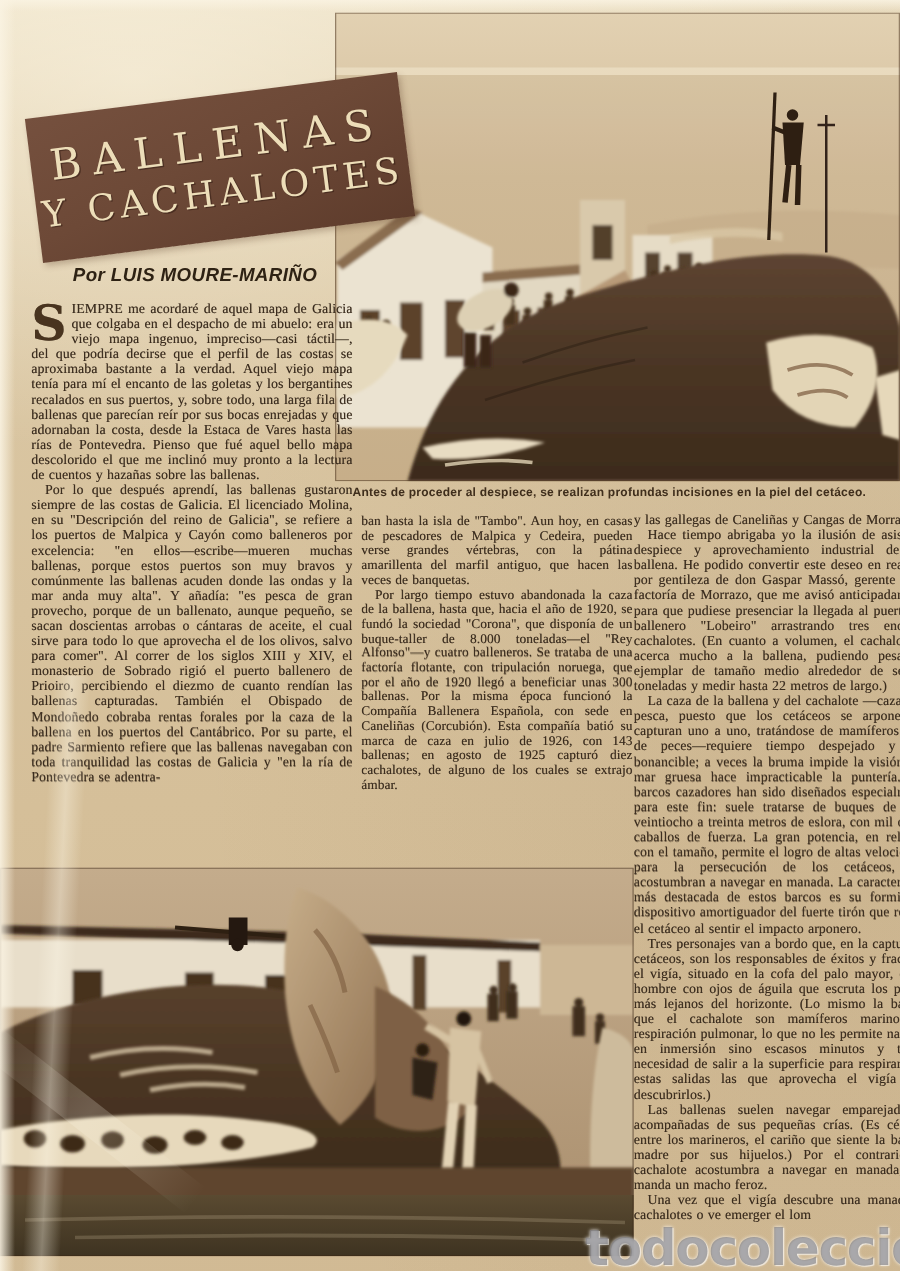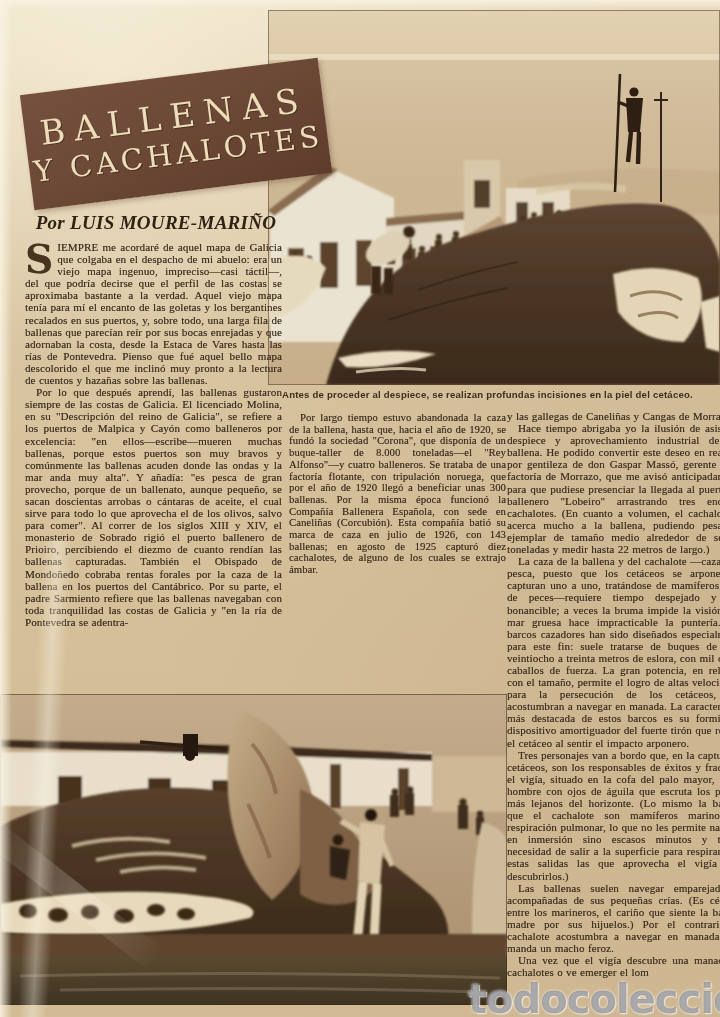--- a/index.html
+++ b/index.html
@@ -29,22 +29,22 @@
     background:linear-gradient(160deg,#75503e 0%,#6d4937 45%,#5e3c2c 100%);
     box-shadow:2px 3px 5px rgba(90,60,40,.3);
     display:flex;flex-direction:column;align-items:center;justify-content:center;
   }
   .banner .l1{font-family:"DejaVu Serif",serif;color:#eddeb9;font-size:34px;
     letter-spacing:9px;line-height:40px;text-shadow:1px 1px 0 rgba(50,28,18,.55);}
   .banner .l2{font-family:"DejaVu Serif",serif;color:#eddeb9;font-size:29px;
     letter-spacing:4px;line-height:36px;text-shadow:1px 1px 0 rgba(50,28,18,.55);}
 
   .byline{position:absolute;left:25px;top:212px;width:262px;z-index:4;
-    text-align:center;font-family:Liberation Serif, serif;
-    font-style:italic;font-weight:bold;font-size:19px;letter-spacing:.3px;color:#2e2214;}
+    text-align:center;font-family:Liberation Sans, sans-serif;
+    font-style:italic;font-weight:bold;font-size:15px;letter-spacing:.3px;color:#2e2214;}
 
   
   .col{position:absolute;z-index:4;text-align:justify;color:#3a2c1e;
     font-size:11px;line-height:12.1px;letter-spacing:.1px;word-spacing:.5px;
     text-shadow:.2px .2px .3px rgba(58,44,30,.55);overflow:hidden;}
   .col p{margin:0;text-indent:11px;}
   .col p.noindent{text-indent:0;}
   .col1{left:25px;top:241px;width:257px;height:452px;}
   .col2{left:289px;top:412px;width:217px;height:278px;font-size:10.6px;line-height:11.7px;}
   .col3{left:507px;top:410px;width:238px;height:606px;}
@@ -262,20 +262,21 @@
   <div class="byline">Por LUIS MOURE-MARIÑO</div>
 
   <div class="caption">Antes de proceder al despiece, se realizan profundas incisiones en la piel del cetáceo.</div>
 
   <div class="col col1">
     <p class="noindent"><span class="dropcap">S</span><span>IEMPRE me acordaré de aquel mapa de Galicia que colgaba en el despacho de mi abuelo: era un viejo mapa ingenuo, impreciso—casi táctil—, del que podría decirse que el perfil de las costas se aproximaba bastante a la verdad. Aquel viejo mapa tenía para mí el encanto de las goletas y los bergantines recalados en sus puertos, y, sobre todo, una larga fila de ballenas que parecían reír por sus bocas enrejadas y que adornaban la costa, desde la Estaca de Vares hasta las rías de Pontevedra. Pienso que fué aquel bello mapa descolorido el que me inclinó muy pronto a la lectura de cuentos y hazañas sobre las ballenas.</span></p>
     <p>Por lo que después aprendí, las ballenas gustaron siempre de las costas de Galicia. El licenciado Molina, en su "Descripción del reino de Galicia", se refiere a los puertos de Malpica y Cayón como balleneros por excelencia: "en ellos—escribe—mueren muchas ballenas, porque estos puertos son muy bravos y comúnmente las ballenas acuden donde las ondas y la mar anda muy alta". Y añadía: "es pesca de gran provecho, porque de un ballenato, aunque pequeño, se sacan doscientas arrobas o cántaras de aceite, el cual sirve para todo lo que aprovecha el de los olivos, salvo para comer". Al correr de los siglos XIII y XIV, el monasterio de Sobrado rigió el puerto ballenero de Prioiro, percibiendo el diezmo de cuanto rendían las ballenas capturadas. También el Obispado de Mondoñedo cobraba rentas forales por la caza de la ballena en los puertos del Cantábrico. Por su parte, el padre Sarmiento refiere que las ballenas navegaban con toda tranquilidad las costas de Galicia y "en la ría de Pontevedra se adentra-</p>
   </div>
 
   <div class="col col2">
+    <p class="noindent">ban hasta la isla de "Tambo". Aun hoy, en casas de pescadores de Malpica y Cedeira, pueden verse grandes vértebras, con la pátina amarillenta del marfil antiguo, que hacen las veces de banquetas.</p>
     <p>Por largo tiempo estuvo abandonada la caza de la ballena, hasta que, hacia el año de 1920, se fundó la sociedad "Corona", que disponía de un buque-taller de 8.000 toneladas—el "Rey Alfonso"—y cuatro balleneros. Se trataba de una factoría flotante, con tripulación noruega, que por el año de 1920 llegó a beneficiar unas 300 ballenas. Por la misma época funcionó la Compañía Ballenera Española, con sede en Caneliñas (Corcubión). Esta compañía batió su marca de caza en julio de 1926, con 143 ballenas; en agosto de 1925 capturó diez cachalotes, de alguno de los cuales se extrajo ámbar.</p>
   </div>
 
   <div class="col col3">
     <p class="noindent">y las gallegas de Caneliñas y Cangas de Morrazo.</p>
     <p>Hace tiempo abrigaba yo la ilusión de asistir al despiece y aprovechamiento industrial de una ballena. He podido convertir este deseo en realidad por gentileza de don Gaspar Massó, gerente de la factoría de Morrazo, que me avisó anticipadamente para que pudiese presenciar la llegada al puerto del ballenero "Lobeiro" arrastrando tres enormes cachalotes. (En cuanto a volumen, el cachalote se acerca mucho a la ballena, pudiendo pesar un ejemplar de tamaño medio alrededor de setenta toneladas y medir hasta 22 metros de largo.)</p>
     <p>La caza de la ballena y del cachalote —caza y no pesca, puesto que los cetáceos se arponean y capturan uno a uno, tratándose de mamíferos y no de peces—requiere tiempo despejado y mar bonancible; a veces la bruma impide la visión y la mar gruesa hace impracticable la puntería. Los barcos cazadores han sido diseñados especialmente para este fin: suele tratarse de buques de unos veintiocho a treinta metros de eslora, con mil o más caballos de fuerza. La gran potencia, en relación con el tamaño, permite el logro de altas velocidades para la persecución de los cetáceos, que acostumbran a navegar en manada. La característica más destacada de estos barcos es su formidable dispositivo amortiguador del fuerte tirón que realiza el cetáceo al sentir el impacto arponero.</p>
     <p>Tres personajes van a bordo que, en la captura de cetáceos, son los responsables de éxitos y fracasos: el vigía, situado en la cofa del palo mayor, es un hombre con ojos de águila que escruta los puntos más lejanos del horizonte. (Lo mismo la ballena que el cachalote son mamíferos marinos de respiración pulmonar, lo que no les permite navegar en inmersión sino escasos minutos y tienen necesidad de salir a la superficie para respirar. Son estas salidas las que aprovecha el vigía para descubrirlos.)</p>
     <p>Las ballenas suelen navegar emparejadas y acompañadas de sus pequeñas crías. (Es célebre, entre los marineros, el cariño que siente la ballena madre por sus hijuelos.) Por el contrario, el cachalote acostumbra a navegar en manada, que manda un macho feroz.</p>
     <p>Una vez que el vigía descubre una manada de cachalotes o ve emerger el lom</p>

